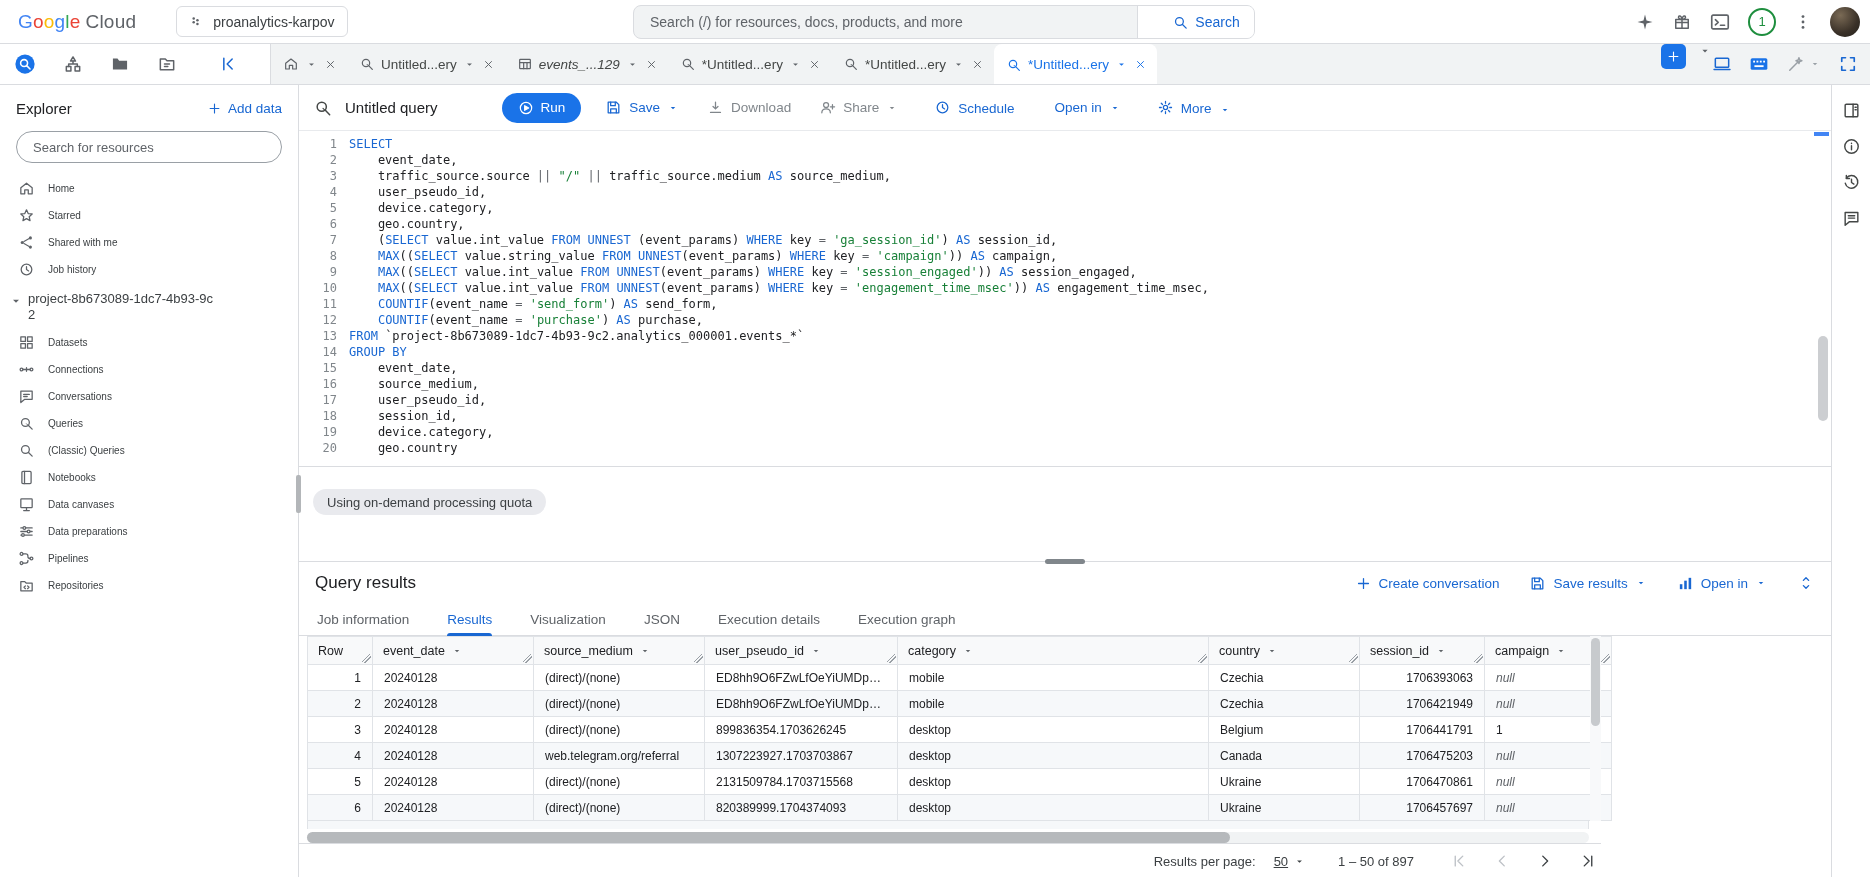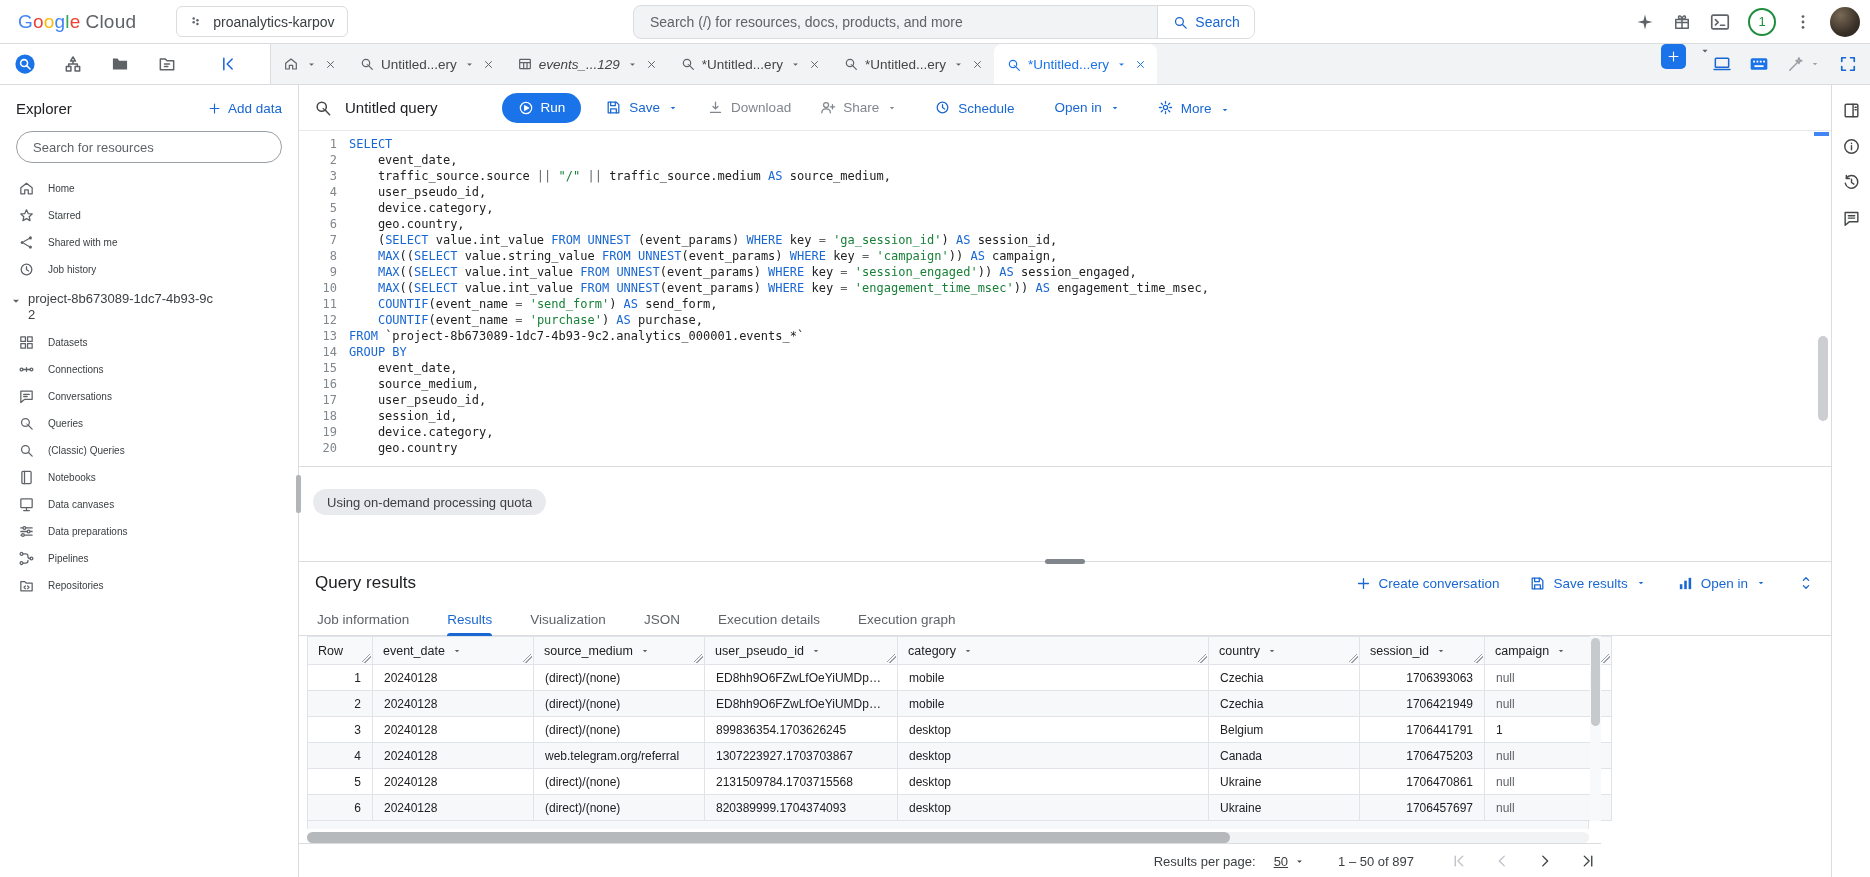--- a/index.html
+++ b/index.html
@@ -10,21 +10,21 @@
   
   .topbar{height:43px;border-bottom:1px solid #dadce0;display:flex;align-items:center;padding:0 0 0 18px;position:relative;background:#fff;}
   .logo{display:flex;align-items:baseline;font-size:19px;letter-spacing:.2px;}
   .logo .lg{font-weight:500;}
   .logo .lcloud{color:#5f6368;margin-left:5px;font-weight:400;}
   .proj-pill{margin-left:40px;height:29px;border:1px solid #dadce0;border-radius:6px;display:flex;align-items:center;gap:9px;padding:0 12px;font-size:14px;color:#3c4043;background:#fff;cursor:pointer;}
   .proj-pill .ic{width:15px;height:15px;color:#5f6368;}
   .gsearch{position:absolute;left:633px;top:5px;width:620px;height:32px;border:1px solid #dadce0;background:#f1f3f4;border-radius:8px;display:flex;align-items:stretch;overflow:hidden;}
   .gsearch input{flex:1;border:0;outline:0;background:transparent;padding:0 16px;font-size:14px;color:#202124;font-family:"Liberation Sans",sans-serif;}
   .gsearch input::placeholder{color:#5f6368;}
-  .gsearch .gsbtn{width:96px;background:#fff;border-left:1px solid #dadce0;display:flex;align-items:center;justify-content:center;gap:6px;color:#1967d2;font-size:14px;font-weight:500;cursor:pointer;}
+  .gsearch .gsbtn{width:96px;background:#fff;border-left:1px solid #dadce0;display:flex;align-items:center;justify-content:center;gap:6px;color:#1967d2;font-size:14px;font-weight:500;cursor:pointer;padding-left:20px;}
   .gsearch .gsbtn .ic{width:17px;height:17px;}
   .top-right{position:absolute;right:10px;top:0;height:43px;display:flex;align-items:center;gap:17px;}
   .top-right .ic{width:20px;height:20px;color:#5f6368;cursor:pointer;}
   .badge{width:24px;height:24px;border:2px solid #1e8e3e;border-radius:50%;color:#1e8e3e;font-size:13px;font-weight:500;display:flex;align-items:center;justify-content:center;cursor:pointer;}
   .avatar{width:30px;height:30px;border-radius:50%;background:radial-gradient(circle at 35% 28%,#7a6a55,#3a3128 60%,#23201b);cursor:pointer;}
   
   .subbar{height:40px;background:#f1f3f4;display:flex;border-bottom:1px solid #dadce0;position:relative;}
   .subbar-left{width:256px;background:#fff;border-right:1px solid #dadce0;display:flex;align-items:center;gap:27px;padding-left:14px;flex:none;}
   .subbar-left .ic{width:20px;height:20px;color:#5f6368;cursor:pointer;}
   .subbar-left .bq{width:22px;height:22px;}
@@ -116,21 +116,21 @@
   .rt th:nth-child(3){width:150px;}
   .rt th:nth-child(4){width:172px;}
   .rt th:nth-child(5){width:290px;}
   .rt th:nth-child(6){width:130px;}
   .rt th:nth-child(7){width:104px;}
   .rt th:nth-child(8){width:106px;}
   .rt td:nth-child(1),.rt td:nth-child(7),.rt td:nth-child(9){text-align:right;}
   .thwrap{display:flex;align-items:center;gap:6px;}
   .thcaret{width:12px;height:12px;color:#5f6368;flex:none;}
   .rz{position:absolute;right:1px;bottom:1px;width:9px;height:9px;background:linear-gradient(135deg,transparent 40%,#9aa0a6 41%,#9aa0a6 48%,transparent 49%,transparent 60%,#9aa0a6 61%,#9aa0a6 68%,transparent 69%);}
-  .nullv{color:#5f6368;}
+  .nullv{font-style:italic;color:#5f6368;}
   .partial{height:8px;border-left:1px solid #e0e3e7;border-right:1px solid #e0e3e7;width:1280px;background:#f6f8fa;}
   .vscroll{position:absolute;right:0;top:0;bottom:22px;width:11px;background:#f8f9fa;}
   .vthumb{position:absolute;top:2px;left:1px;width:9px;height:88px;background:#c7cacd;border-radius:5px;}
   .hscroll{width:1282px;height:11px;margin-top:3px;background:#f1f3f4;border-radius:6px;position:relative;}
   .hthumb{position:absolute;left:0;top:0;height:11px;width:72%;background:#b6b9bc;border-radius:6px;}
   .res-foot{margin-top:auto;height:38px;border-top:1px solid #dadce0;width:1302px;display:flex;align-items:center;justify-content:flex-end;font-size:13px;color:#3c4043;padding-right:4px;box-sizing:border-box;}
   .perpage{display:flex;align-items:center;gap:5px;margin-left:18px;cursor:pointer;text-decoration:underline;}
   .perpage .cw{width:13px;height:13px;color:#3c4043;}
   .range{margin-left:32px;}
   .pagenav{display:flex;align-items:center;gap:25px;margin-left:36px;}

